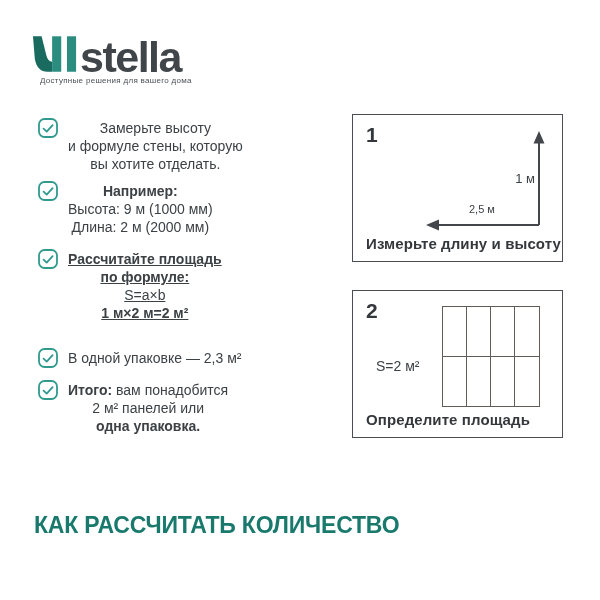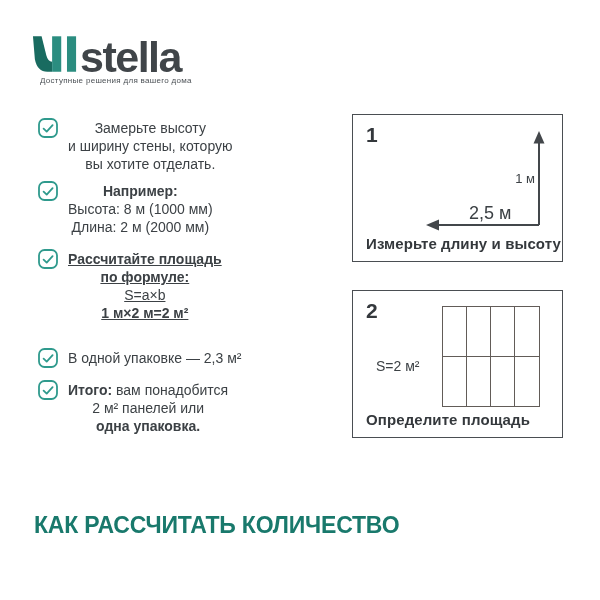--- a/index.html
+++ b/index.html
@@ -46,21 +46,21 @@
   .panel-number {
     position: absolute; left: 13px; top: 8px;
     font-size: 21px; font-weight: bold; color: #34383c;
   }
   .panel-caption {
     position: absolute; left: 13px; bottom: 9px;
     font-size: 15px; font-weight: bold; color: #34383c; letter-spacing: 0.1px;
   }
   .arrow-svg { position: absolute; left: 0; top: 0; }
   .lbl-1m { position: absolute; right: 27px; top: 56px; font-size: 13px; color: #3c4145; }
-  .lbl-25m { position: absolute; left: 116px; top: 88px; font-size: 18px; color: #3c4145; }
+  .lbl-25m { position: absolute; left: 116px; top: 88px; font-size: 11px; color: #3c4145; }
 
   .panel-grid {
     position: absolute; left: 89px; top: 15px; width: 98px; height: 101px;
     border: 1.2px solid #625c58;
     display: grid; grid-template-columns: repeat(4, 1fr); grid-template-rows: 1fr 1fr;
   }
   .g-cell { border-right: 1.2px solid #625c58; border-bottom: 1.2px solid #625c58; }
   .g-cell:nth-child(4n) { border-right: none; }
   .g-cell:nth-child(n+5) { border-bottom: none; }
   .lbl-area { position: absolute; left: 23px; top: 67px; font-size: 14px; color: #3c4145; }
@@ -87,33 +87,33 @@
 
 <div>
 
   <div class="check-item it1">
     <svg class="checkbox" viewBox="0 0 20 20">
       <rect x="1" y="1" width="18" height="18" rx="5.5" fill="#ffffff" stroke="#2f9a8d" stroke-width="1.8"></rect>
       <polyline points="5.6,10.6 8.7,13.6 14.6,7.2" fill="none" stroke="#2f9a8d" stroke-width="1.8" stroke-linecap="round" stroke-linejoin="round"></polyline>
     </svg>
     <div class="item-text">
       <div>Замерьте высоту</div>
-      <div>и ширину стены, которую</div>
+      <div>и формуле стены, которую</div>
       <div>вы хотите отделать.</div>
     </div>
   </div>
 
   <div class="check-item it2">
     <svg class="checkbox" viewBox="0 0 20 20">
       <rect x="1" y="1" width="18" height="18" rx="5.5" fill="#ffffff" stroke="#2f9a8d" stroke-width="1.8"></rect>
       <polyline points="5.6,10.6 8.7,13.6 14.6,7.2" fill="none" stroke="#2f9a8d" stroke-width="1.8" stroke-linecap="round" stroke-linejoin="round"></polyline>
     </svg>
     <div class="item-text">
       <div class="bold">Например:</div>
-      <div>Высота: 8 м (1000 мм)</div>
+      <div>Высота: 9 м (1000 мм)</div>
       <div>Длина: 2 м (2000 мм)</div>
     </div>
   </div>
 
   <div class="check-item it3">
     <svg class="checkbox" viewBox="0 0 20 20">
       <rect x="1" y="1" width="18" height="18" rx="5.5" fill="#ffffff" stroke="#2f9a8d" stroke-width="1.8"></rect>
       <polyline points="5.6,10.6 8.7,13.6 14.6,7.2" fill="none" stroke="#2f9a8d" stroke-width="1.8" stroke-linecap="round" stroke-linejoin="round"></polyline>
     </svg>
     <div class="item-text">

